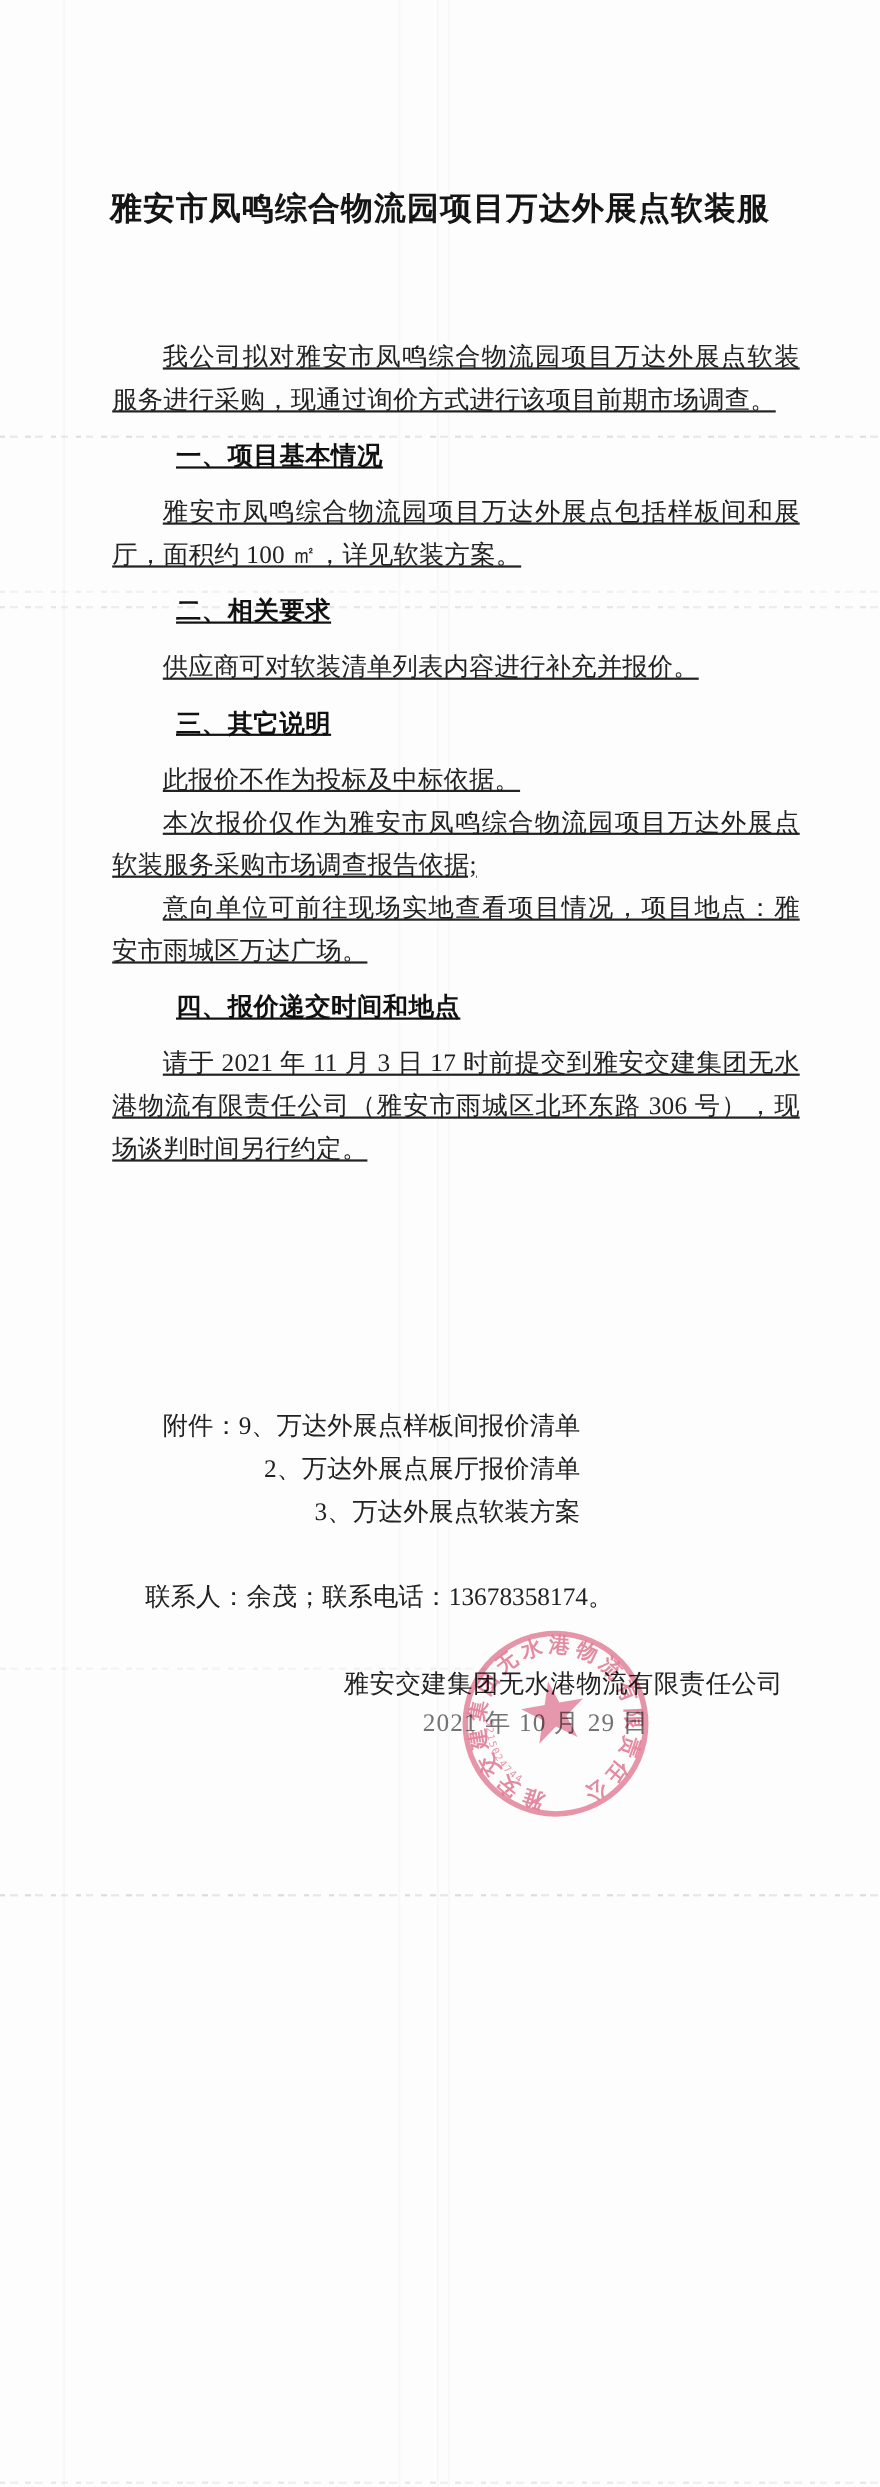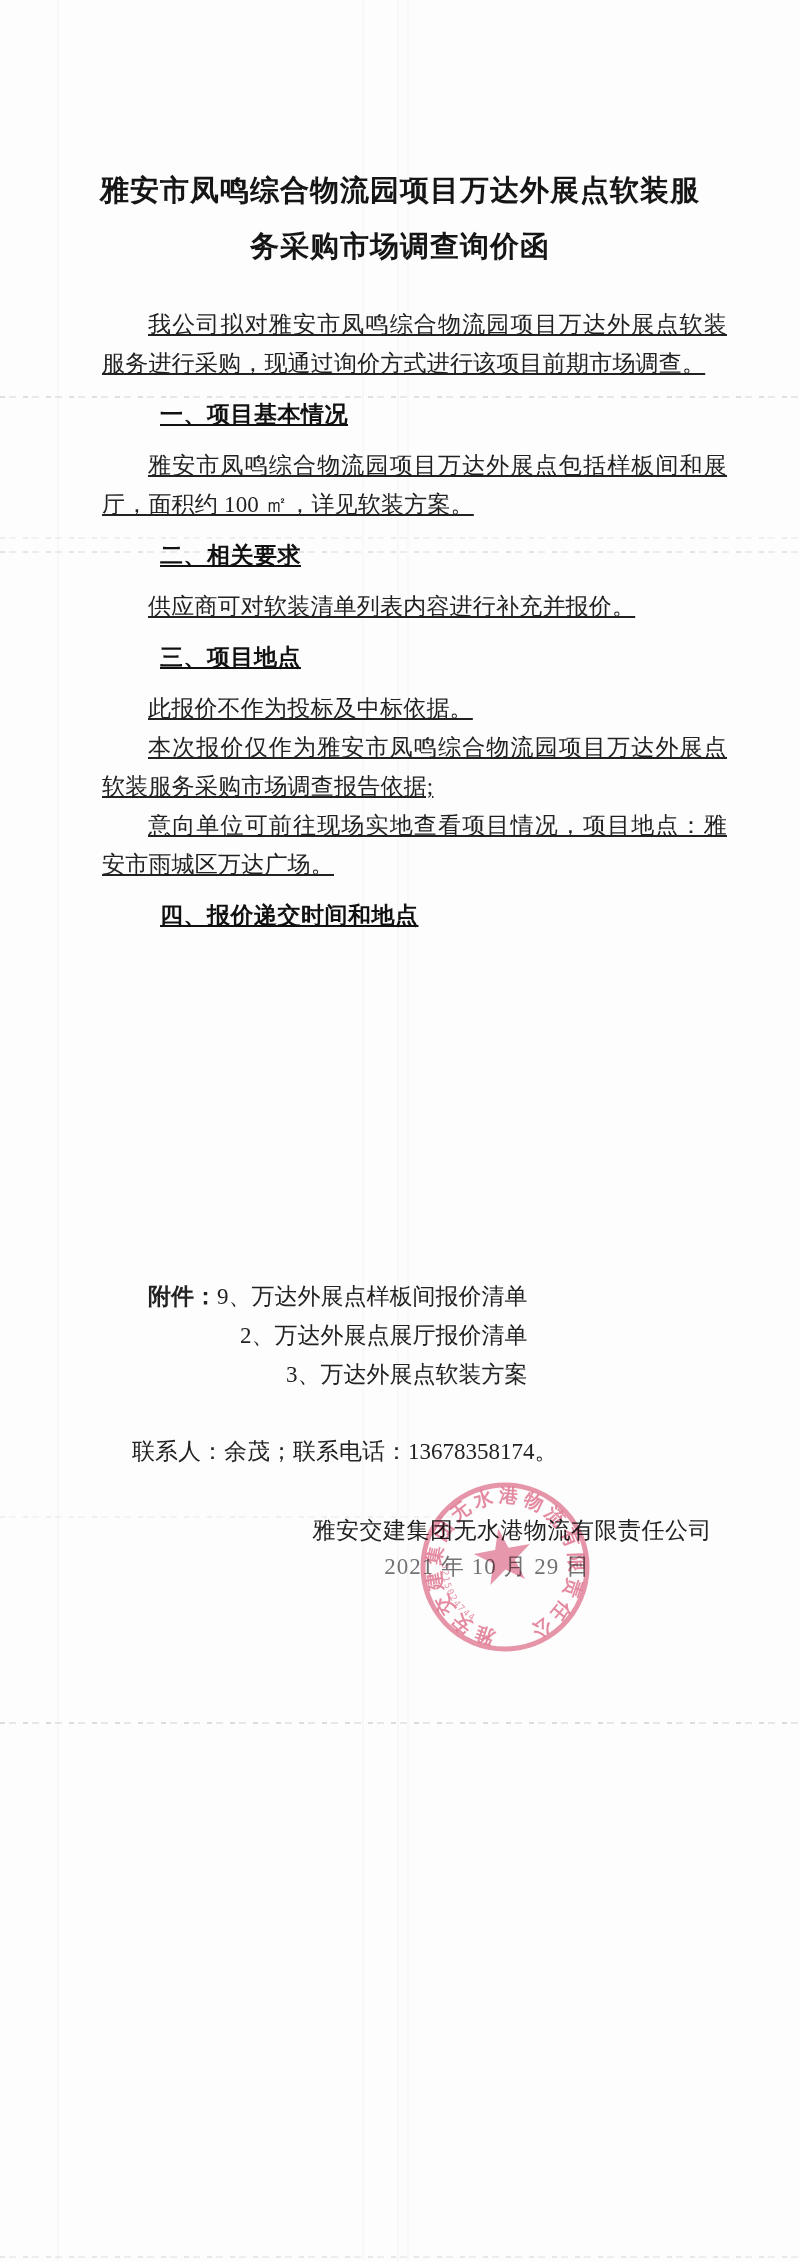--- a/index.html
+++ b/index.html
@@ -33,21 +33,21 @@
     margin:12px;text-indent:2em;font-weight:700;color:#111;
     font-family:"Liberation Sans","DejaVu Sans",sans-serif;
     letter-spacing:0.5px;font-size:23px;
   }
   .attachments{
     position:absolute;left:148px;top:1277px;
     font-size:23px;line-height:39px;color:#222;
   }
   .attach-row{display:flex;}
   .attach-row.indented{padding-left:69px;justify-content:flex-end;}
-  .attach-label{white-space:pre;font-weight:bold;}
+  .attach-label{white-space:pre;}
   .contact{
     position:absolute;left:132px;top:1432px;
     font-size:23px;line-height:39px;color:#222;
   }
   .sig-company{
     position:absolute;right:88px;top:1512px;
     font-size:23px;line-height:38px;color:#222;letter-spacing:0.5px;
   }
   .sig-date{
     position:absolute;right:210px;top:1548px;
@@ -82,35 +82,35 @@
 
   <div class="h-artifact" style="top:396px;left:0;right:0;opacity:.40;"></div>
   <div class="h-artifact" style="top:537px;left:0;right:0;opacity:.22;"></div>
   <div class="h-artifact" style="top:551px;left:0;right:0;opacity:.33;"></div>
   <div class="h-artifact" style="top:1516px;left:0;width:460px;opacity:.18;"></div>
   <div class="h-artifact" style="top:1722px;left:0;right:0;opacity:.45;"></div>
   <div class="h-artifact" style="top:2256px;left:0;right:0;opacity:.30;"></div>
 
   <div class="title">
     <div>雅安市凤鸣综合物流园项目万达外展点软装服</div>
-    <div>务采购市场调查询价函</div>
   </div>
 
   <div class="flow">
     <p>我公司拟对雅安市凤鸣综合物流园项目万达外展点软装服务进行采购，现通过询价方式进行该项目前期市场调查。</p>
     <div>
         <p class="heading">一、项目基本情况</p>
         <p>雅安市凤鸣综合物流园项目万达外展点包括样板间和展厅，面积约 100 ㎡，详见软装方案。</p>
         <p class="heading">二、相关要求</p>
         <p>供应商可对软装清单列表内容进行补充并报价。</p>
-        <p class="heading">三、项目地点</p>
+        <p class="heading">三、其它说明</p>
         <p>此报价不作为投标及中标依据。</p>
         <p>本次报价仅作为雅安市凤鸣综合物流园项目万达外展点软装服务采购市场调查报告依据;</p>
         <p>意向单位可前往现场实地查看项目情况，项目地点：雅安市雨城区万达广场。</p>
         <p class="heading">四、报价递交时间和地点</p>
+        <p>请于 2021 年 11 月 3 日 17 时前提交到雅安交建集团无水港物流有限责任公司（雅安市雨城区北环东路 306 号），现场谈判时间另行约定。</p>
       </div>
   </div>
 
   <div class="attachments">
     <div class="attach-row">
       <span class="attach-label">附件：</span>
       <span>9、万达外展点样板间报价清单</span>
     </div>
     <div class="attach-row indented">
       <span>2、万达外展点展厅报价清单</span>

